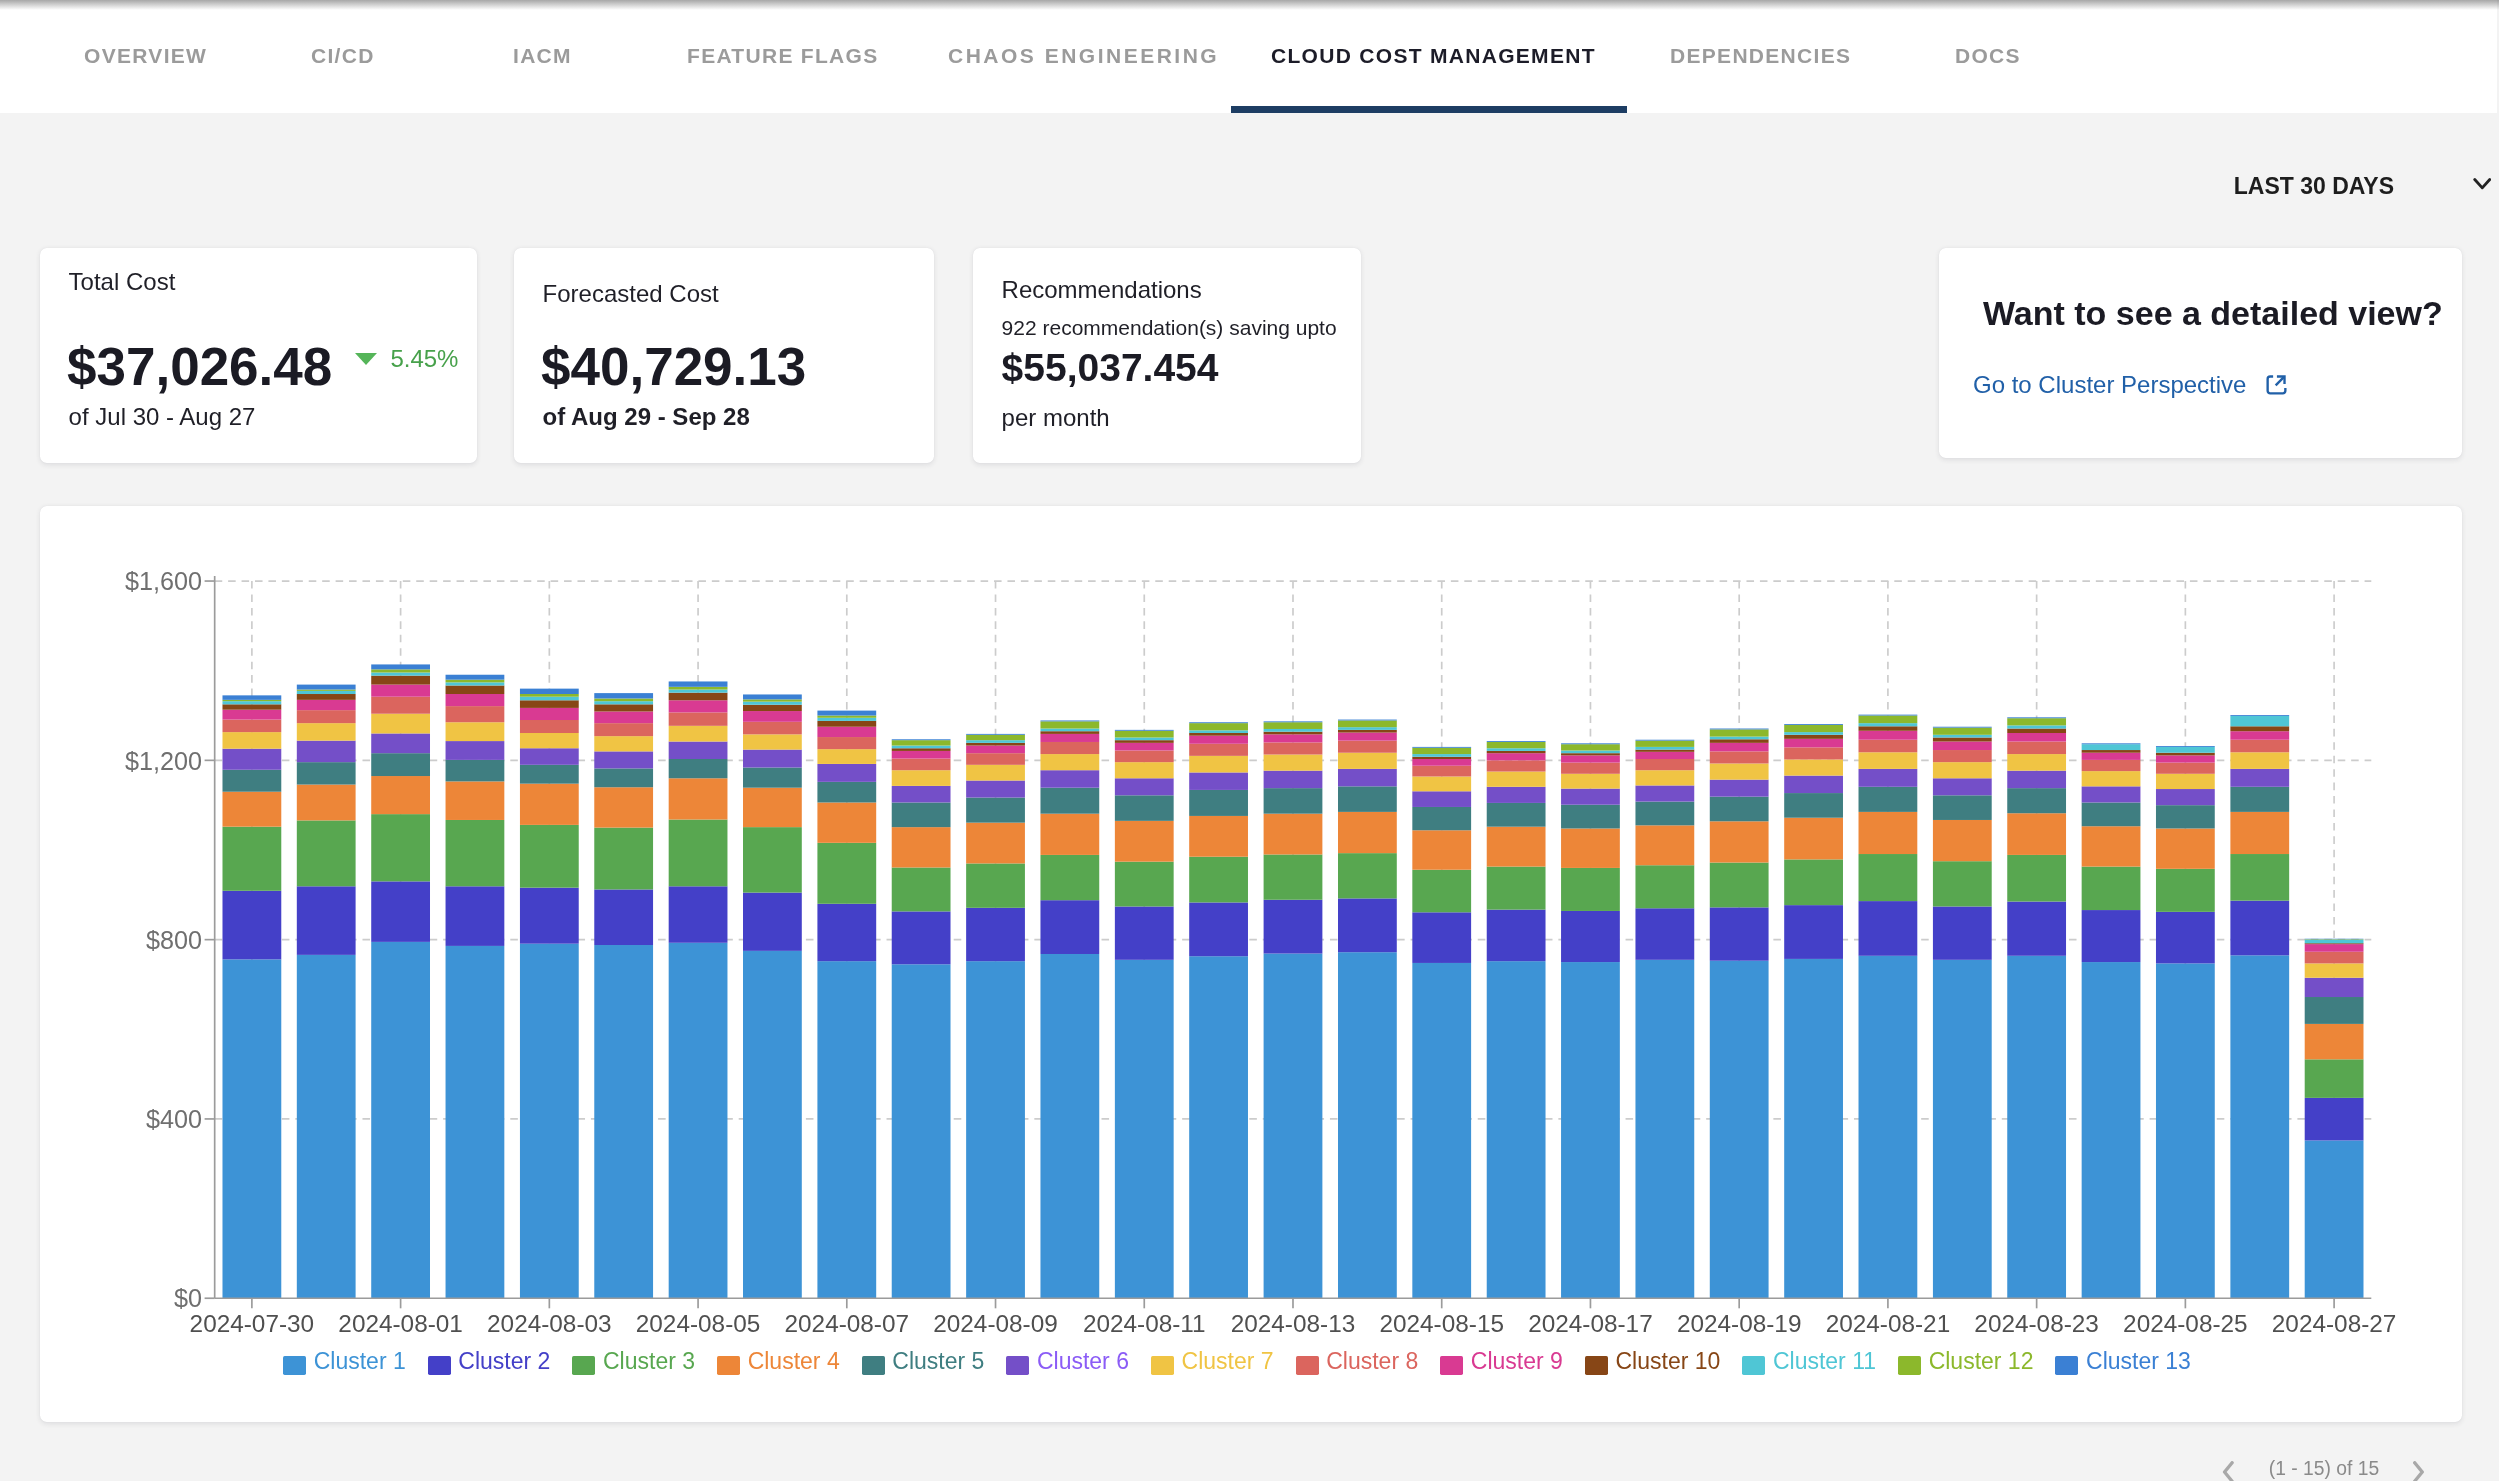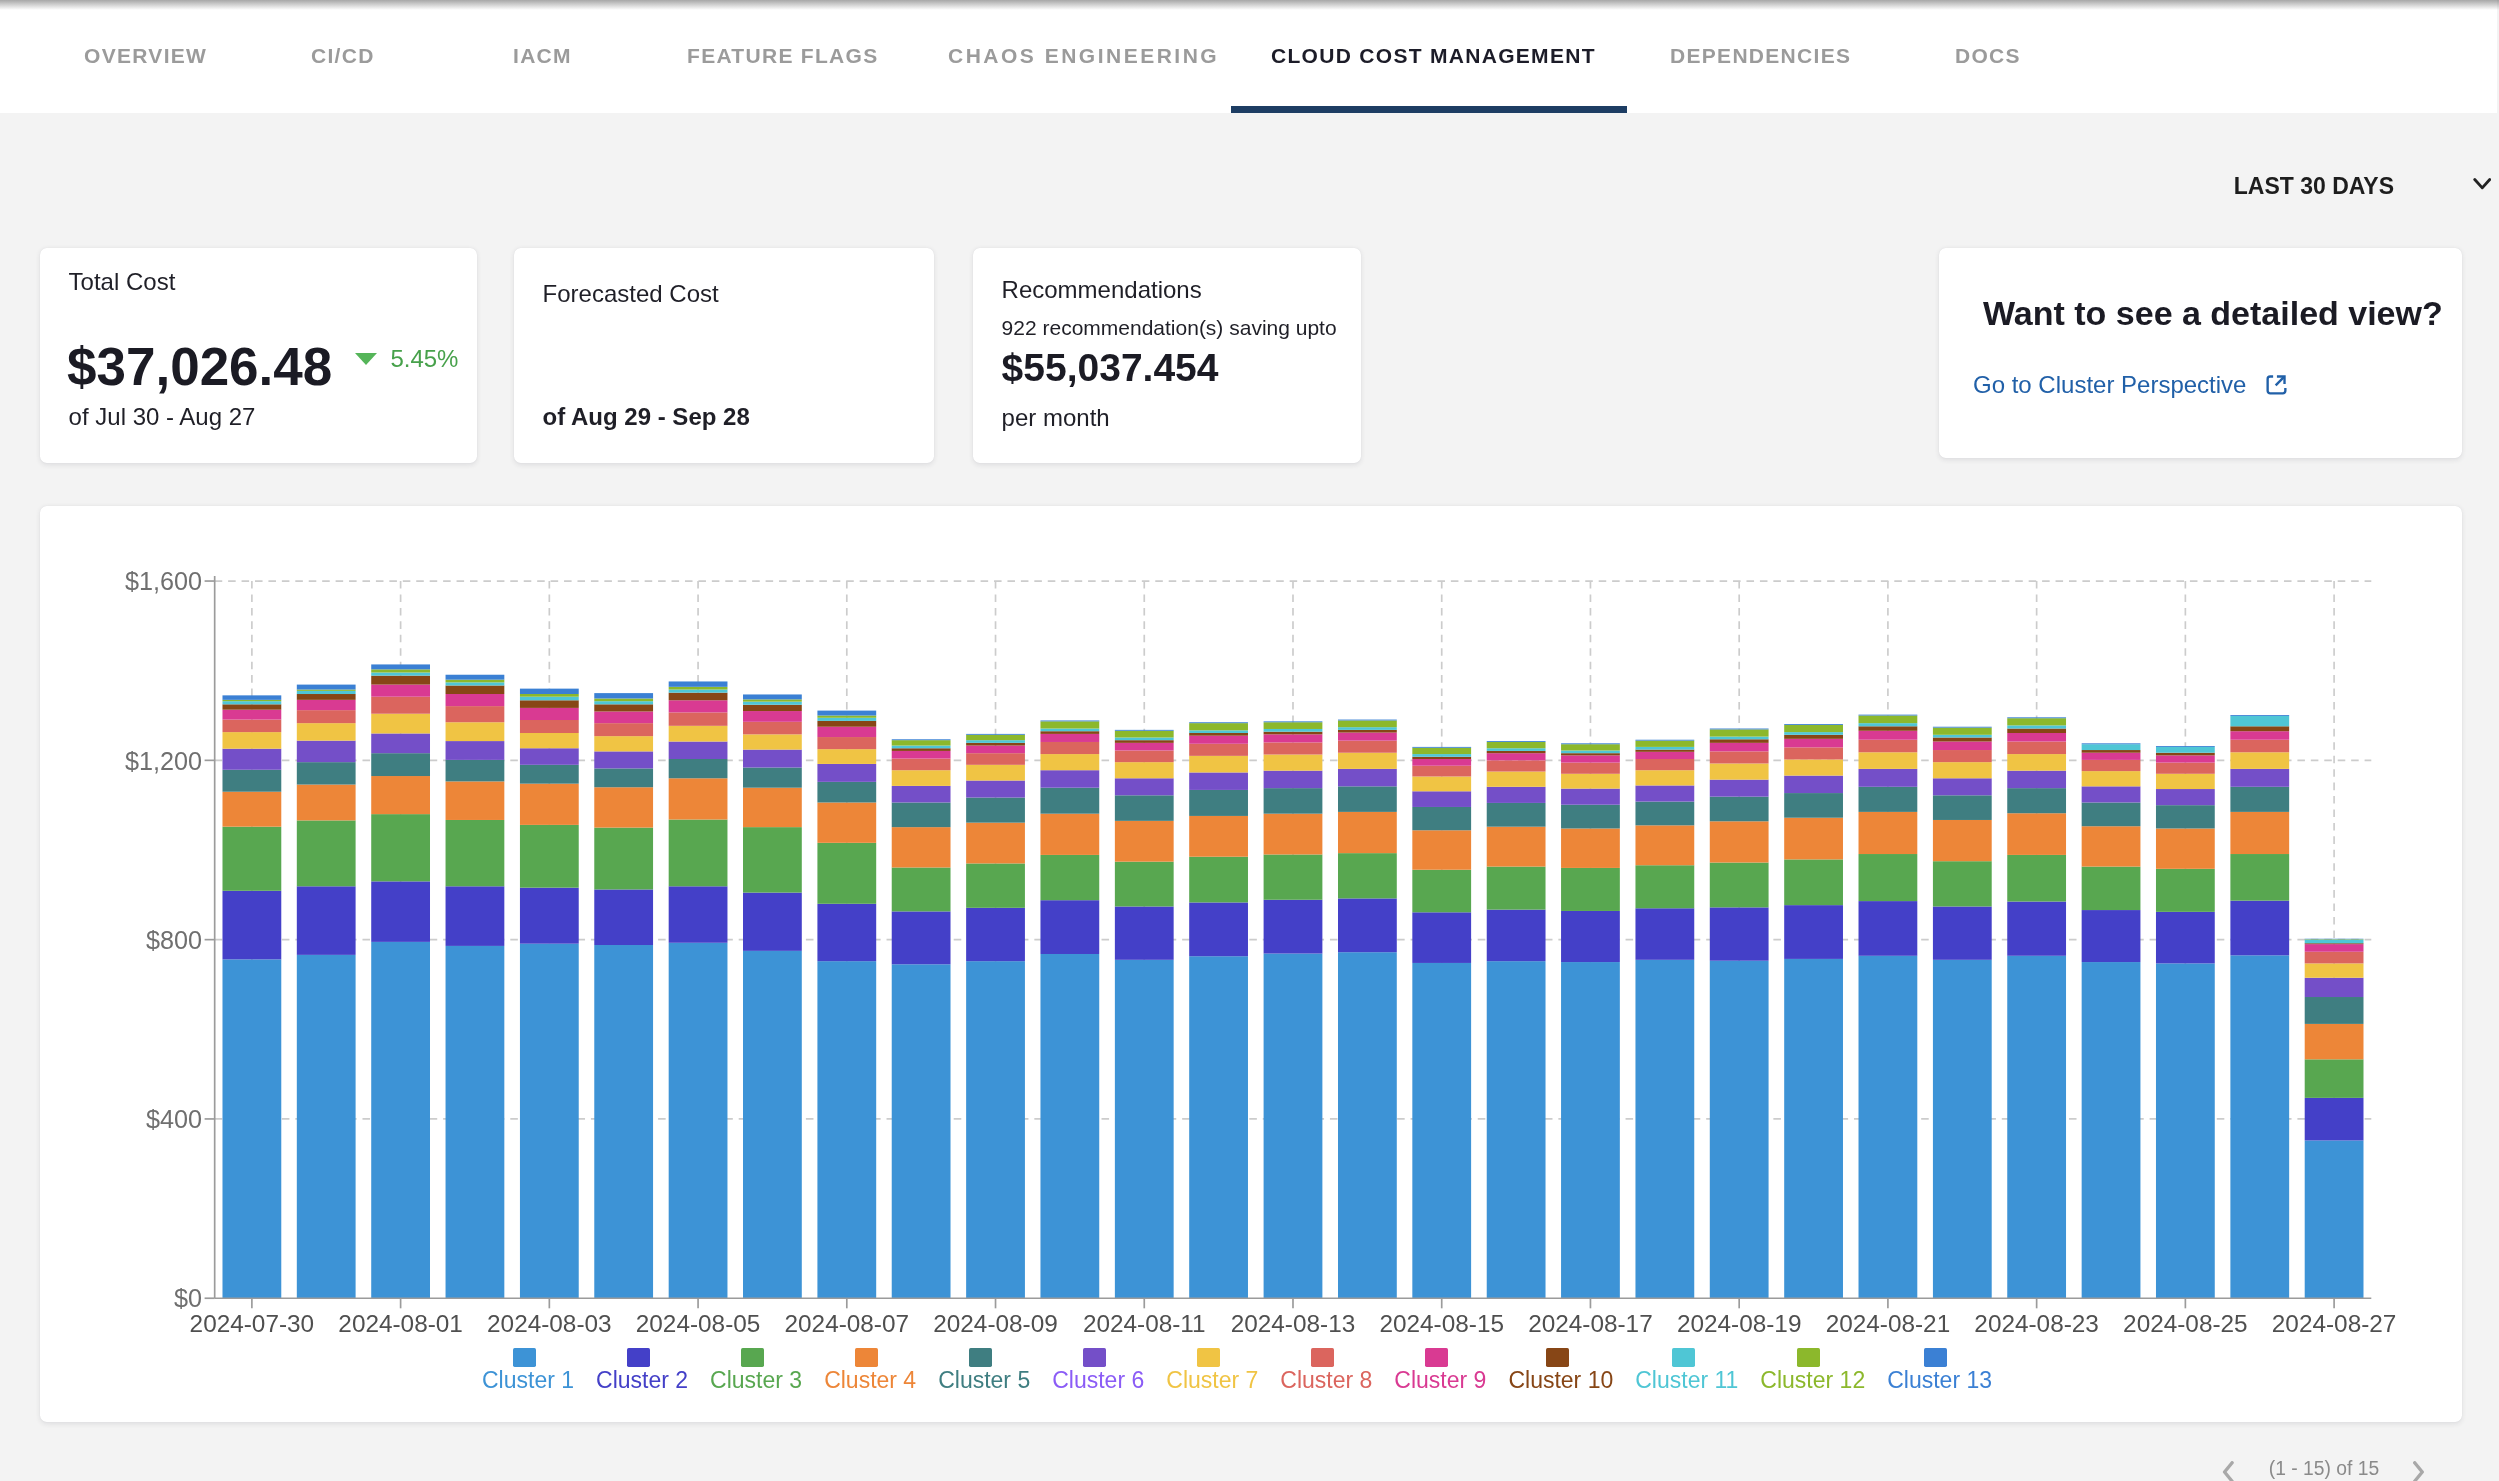--- a/index.html
+++ b/index.html
@@ -18,21 +18,21 @@
 .c4 { left:1939px;top:248px; width:523px; height:210px; }
 .chart { left:40px; top:506px; width:2422px; height:916px; }
 .lbl  { position:absolute; font-size:24px; color:#1f1f27; }
 .big  { position:absolute; font-size:53px; font-weight:bold; color:#1b1b24;margin-top:9px; }
 .mid  { position:absolute; font-size:39px; font-weight:bold; color:#1b1b24; }
 .grn  { position:absolute; font-size:24px; color:#47a14b; display:flex; align-items:center; }
 .tri  { width:0; height:0; border-left:11.8px solid transparent; border-right:11.8px solid transparent; border-top:12.6px solid #55b559; margin-right:13.4px; }
 .want { position:absolute; font-size:34px; font-weight:bold; color:#1b1b24; }
 .golink { position:absolute; font-size:24px; color:#2160a8; }
 .legend { position:absolute; left:0; top:842px; width:2394px; display:flex; justify-content:center; align-items:center; gap:22px; }
-.li { display:flex; align-items:center;flex-direction:column; }
+.li { display:flex; align-items:flex-end; }
 .sw { width:23px; height:19.3px; border-radius:1.7px; margin-right:7.6px; flex:none; }
 .lt { font-size:23px; }
 .pag { position:absolute; top:1458px; left:2222px; display:flex; align-items:flex-start; color:#8a8a8a; font-size:19.3px; }
 </style></head>
 <body>
 <div class="nav">
 <span class="tab" style="left:84px;">OVERVIEW</span>
 <span class="tab" style="left:311px;">CI/CD</span>
 <span class="tab" style="left:513px;">IACM</span>
 <span class="tab" style="left:687px;">FEATURE FLAGS</span>
@@ -50,20 +50,21 @@
   </svg>
 
 <div class="card c1">
   <span class="lbl" style="left:28.6px; top:20px;">Total Cost</span>
   <span class="big" style="left:27px; top:79px;">$37,026.48</span>
   <span class="grn" style="left:315px; top:97px;"><span class="tri"></span>5.45%</span>
   <span class="lbl" style="left:28.6px; top:155px;">of Jul 30 - Aug 27</span>
 </div>
 <div class="card c2">
   <span class="lbl" style="left:28.6px; top:32px;">Forecasted Cost</span>
+  <span class="big" style="left:27px; top:79px;">$40,729.13</span>
   <span class="lbl" style="left:28.6px; top:155px;font-weight:bold;">of Aug 29 - Sep 28</span>
 </div>
 <div class="card c3">
   <span class="lbl" style="left:28.6px; top:28px;">Recommendations</span>
   <span class="lbl" style="left:28.6px; top:68px; font-size:21px;">922 recommendation(s) saving upto</span>
   <span class="mid" style="left:28.6px; top:98px;">$55,037.454</span>
   <span class="lbl" style="left:28.6px; top:156px;">per month</span>
 </div>
 <div class="card c4">
   <span class="want" style="left:26px; top:46px;margin-left:18px;">Want to see a detailed view?</span>

